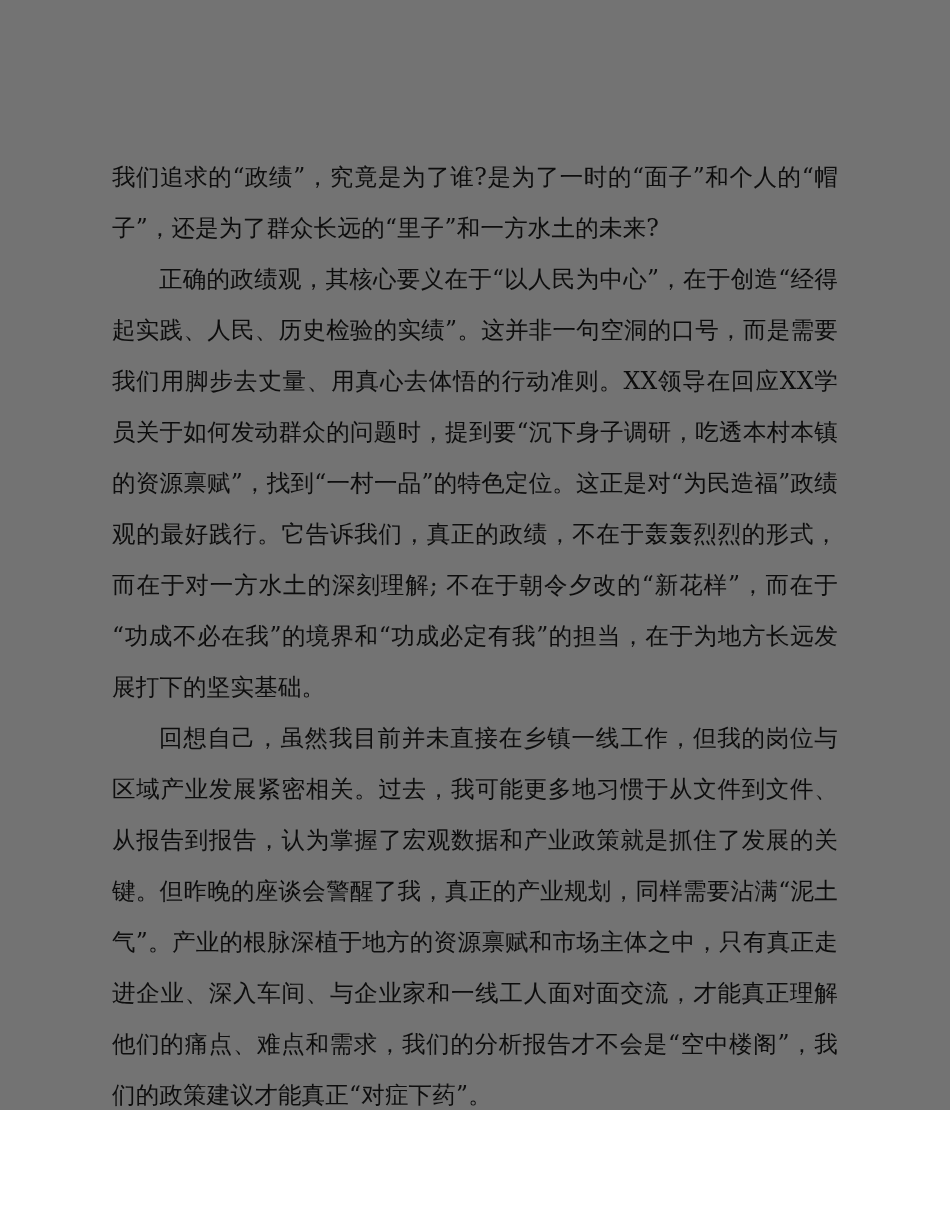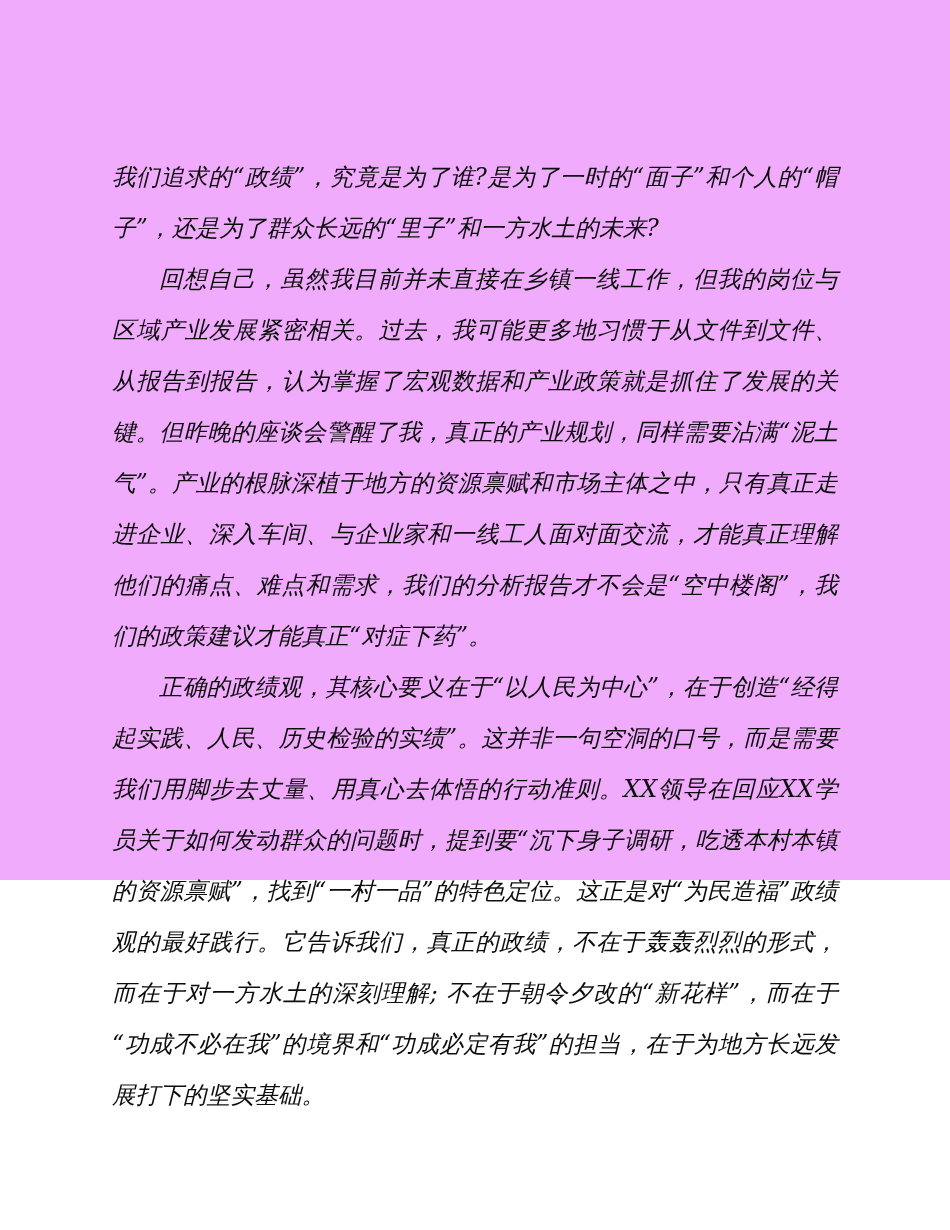--- a/index.html
+++ b/index.html
@@ -10,24 +10,23 @@
   body {
     width: 950px;
     height: 1230px;
     font-family: "DejaVu Serif", "Liberation Serif", serif;
     color: #0a0a0a;
     overflow: hidden;
   }
   .page {
     position: relative;
     width: 950px;
-    height: 880px;
-    background: #f0abfc;
+    height: 1110px;
+    background: #737373;
     box-sizing: border-box;
-    font-style: italic;
   }
   .doc-body {
     position: absolute;
     left: 112px;
     top: 152px;
     width: 726px;
   }
   .para {
     margin: 0;
     font-size: 23.5px;
@@ -44,16 +43,16 @@
   .indent {
     text-indent: 2em;
   }
 </style>
 </head>
 <body>
 
 <div class="page">
   <div class="doc-body">
     <p class="para">我们追求的“政绩”，究竟是为了谁?是为了一时的“面子”和个人的“帽子”，还是为了群众长远的“里子”和一方水土的未来?</p>
+    <p class="para indent">正确的政绩观，其核心要义在于“以人民为中心”，在于创造“经得起实践、人民、历史检验的实绩”。这并非一句空洞的口号，而是需要我们用脚步去丈量、用真心去体悟的行动准则。XX领导在回应XX学员关于如何发动群众的问题时，提到要“沉下身子调研，吃透本村本镇的资源禀赋”，找到“一村一品”的特色定位。这正是对“为民造福”政绩观的最好践行。它告诉我们，真正的政绩，不在于轰轰烈烈的形式，而在于对一方水土的深刻理解; 不在于朝令夕改的“新花样”，而在于“功成不必在我”的境界和“功成必定有我”的担当，在于为地方长远发展打下的坚实基础。</p>
     <p class="para indent">回想自己，虽然我目前并未直接在乡镇一线工作，但我的岗位与区域产业发展紧密相关。过去，我可能更多地习惯于从文件到文件、从报告到报告，认为掌握了宏观数据和产业政策就是抓住了发展的关键。但昨晚的座谈会警醒了我，真正的产业规划，同样需要沾满“泥土气”。产业的根脉深植于地方的资源禀赋和市场主体之中，只有真正走进企业、深入车间、与企业家和一线工人面对面交流，才能真正理解他们的痛点、难点和需求，我们的分析报告才不会是“空中楼阁”，我们的政策建议才能真正“对症下药”。</p>
-    <p class="para indent">正确的政绩观，其核心要义在于“以人民为中心”，在于创造“经得起实践、人民、历史检验的实绩”。这并非一句空洞的口号，而是需要我们用脚步去丈量、用真心去体悟的行动准则。XX领导在回应XX学员关于如何发动群众的问题时，提到要“沉下身子调研，吃透本村本镇的资源禀赋”，找到“一村一品”的特色定位。这正是对“为民造福”政绩观的最好践行。它告诉我们，真正的政绩，不在于轰轰烈烈的形式，而在于对一方水土的深刻理解; 不在于朝令夕改的“新花样”，而在于“功成不必在我”的境界和“功成必定有我”的担当，在于为地方长远发展打下的坚实基础。</p>
   </div>
 </div>
 
 </body></html>

